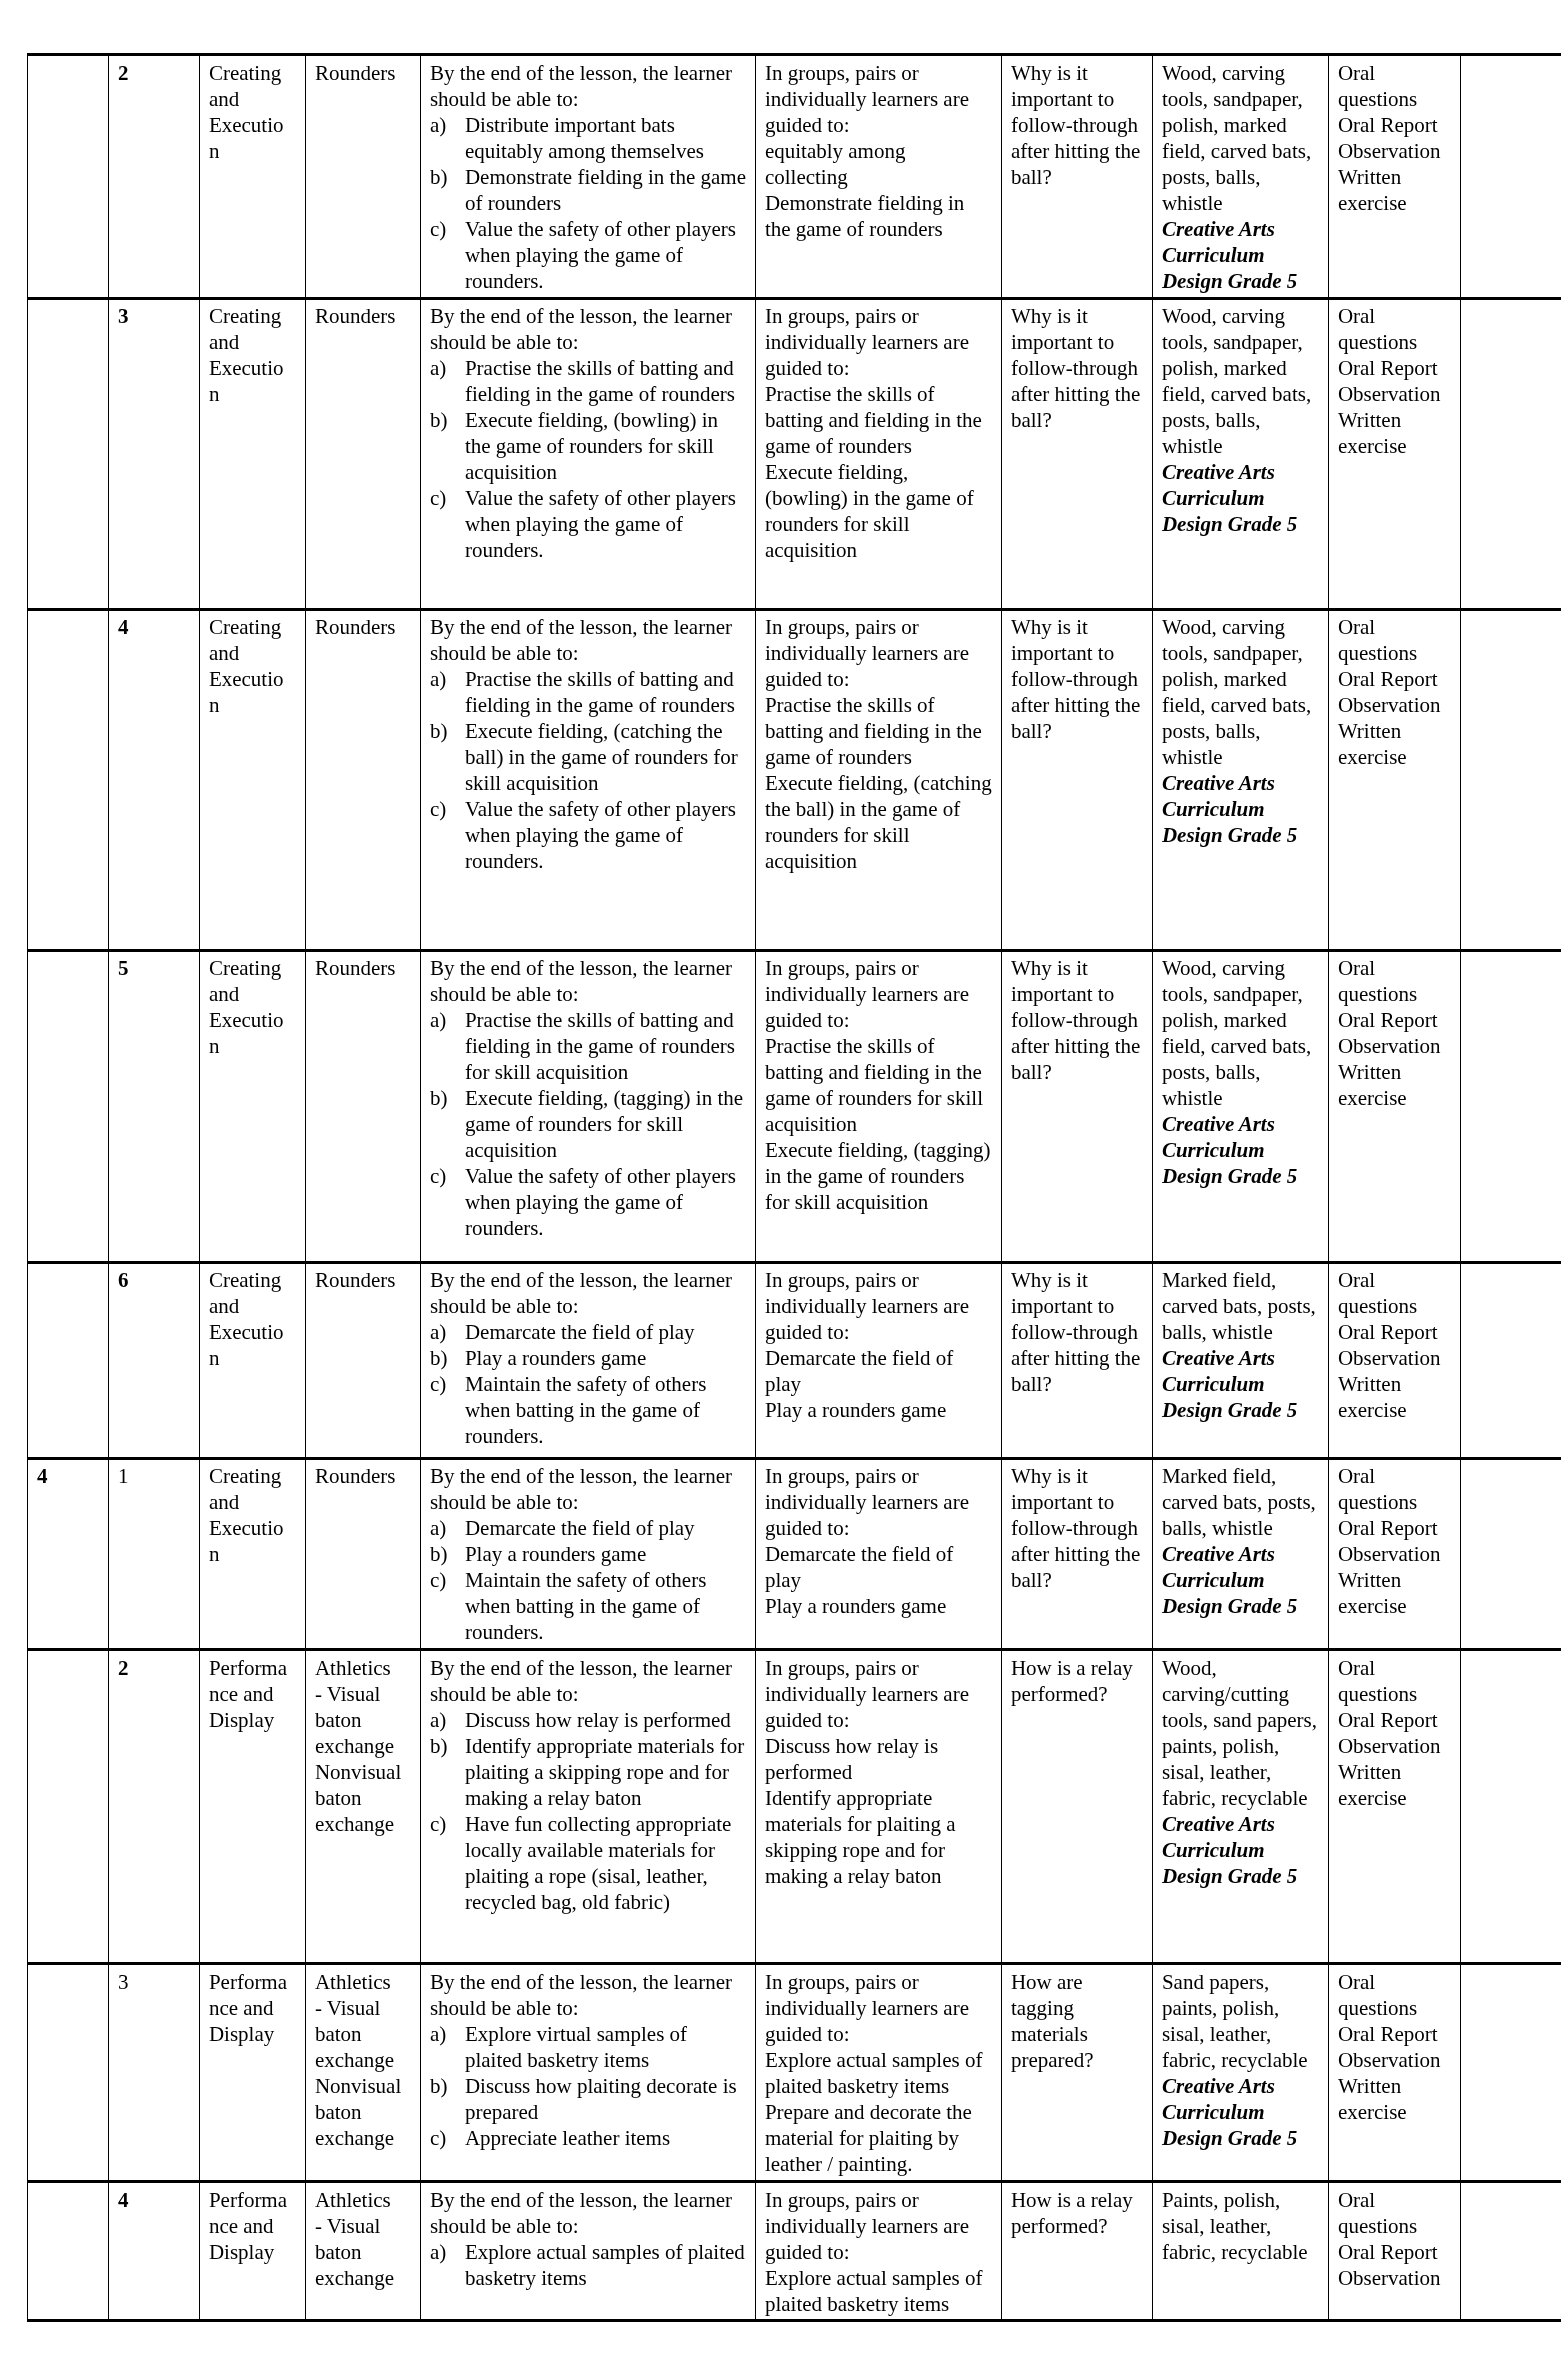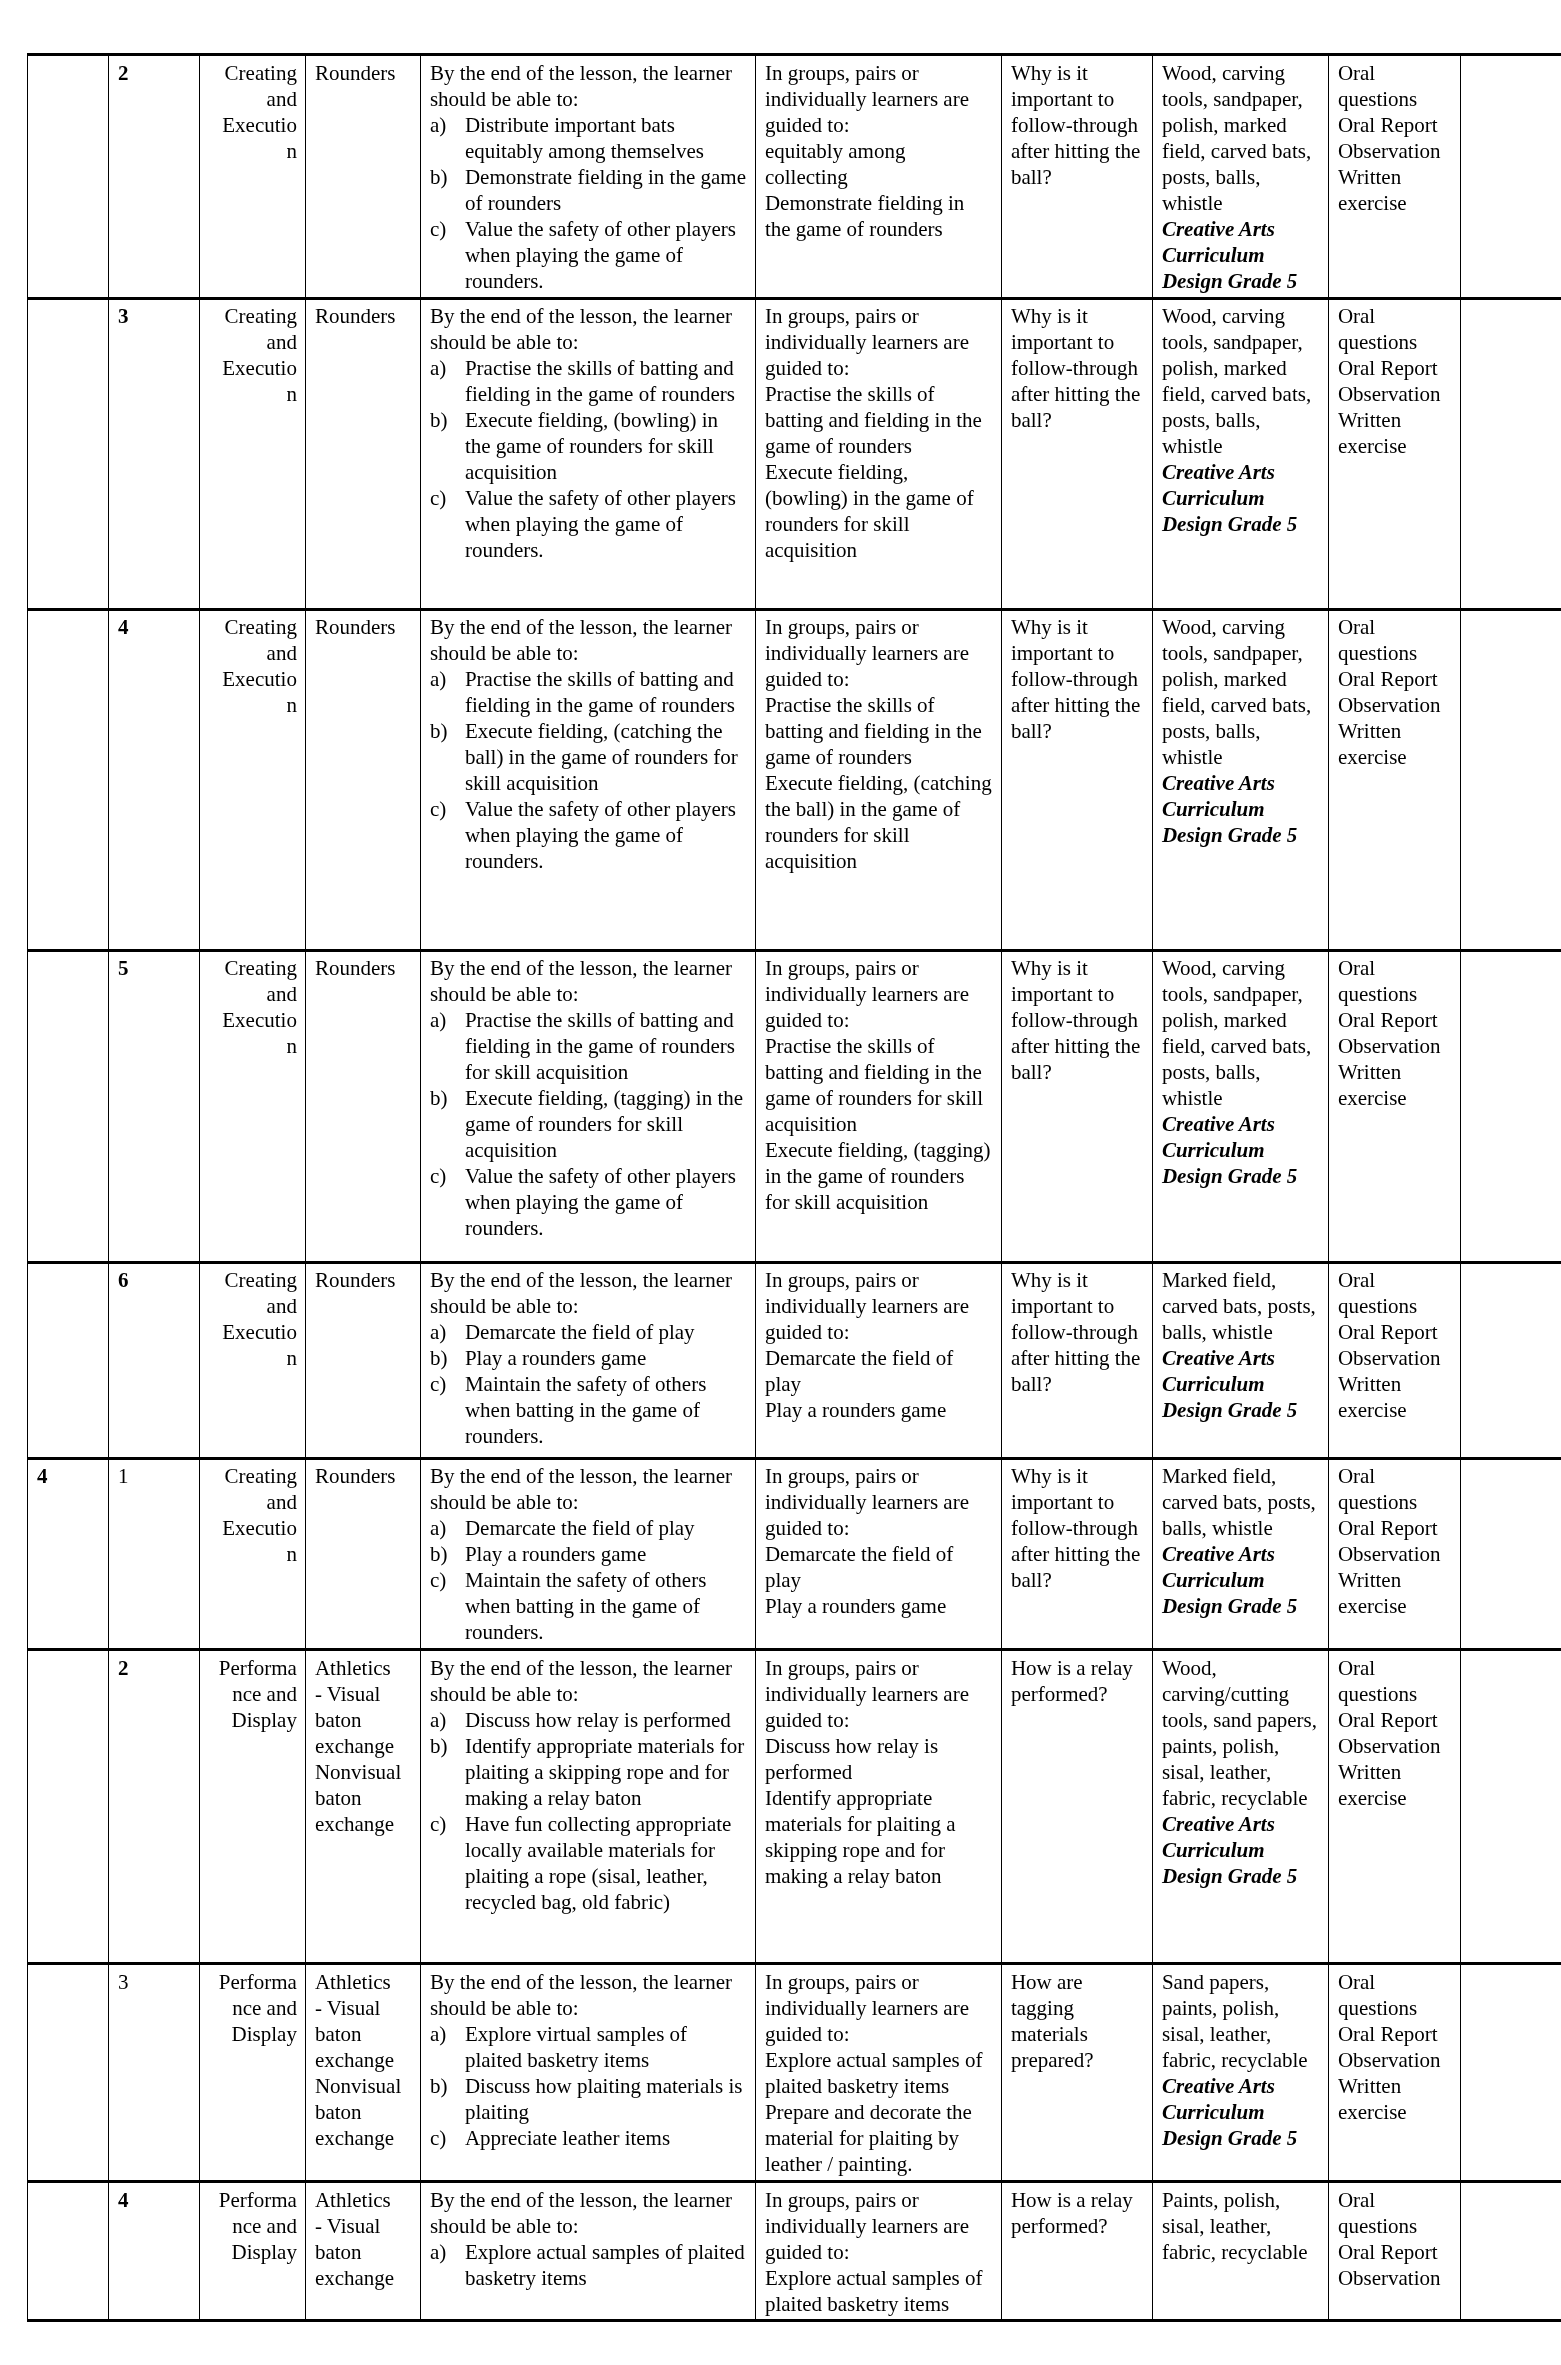--- a/index.html
+++ b/index.html
@@ -39,21 +39,21 @@
     line-height: 26px;
     overflow: hidden;
     word-wrap: break-word;
   }
   table.scheme tr {
     border-top: 3.8px solid #000;
     border-bottom: 3.8px solid #000;
   }
   td.week, td.lesson { font-weight: bold; }
   td.lesson.plain { font-weight: normal; }
-  td.strand { padding-right: 2.8px; text-align: right; }
+  td.strand { padding-right: 2.8px; }
   td.ref .italic-ref {
     font-style: italic;
     font-weight: bold;
     display: block;
   }
   td .line { display: block; }
   ol.outcomes {
     list-style: none;
     margin: 0;
     padding: 0;
@@ -379,21 +379,21 @@
             <span class="line">baton</span>
             <span class="line">exchange</span>
             <span class="line">Nonvisual</span>
             <span class="line">baton</span>
             <span class="line">exchange</span>
           </td>
     <td class="outcomes">
       <span class="line">By the end of the lesson, the learner should be able to:</span>
       <ol class="outcomes">
               <li><span class="marker">a)</span><span>Explore virtual samples of plaited basketry items</span></li>
-              <li><span class="marker">b)</span><span>Discuss how plaiting materials is plaiting</span></li>
+              <li><span class="marker">b)</span><span>Discuss how plaiting decorate is prepared</span></li>
               <li><span class="marker">c)</span><span>Appreciate leather items</span></li>
             </ol>
     </td>
     <td class="experiences">
             <span class="line">In groups, pairs or individually learners are guided to:</span>
             <span class="line">Explore actual samples of plaited basketry items</span>
             <span class="line">Prepare and decorate the material for plaiting by leather / painting.</span>
           </td>
     <td class="inquiry"><span>How are tagging materials prepared?</span></td>
     <td class="ref">

